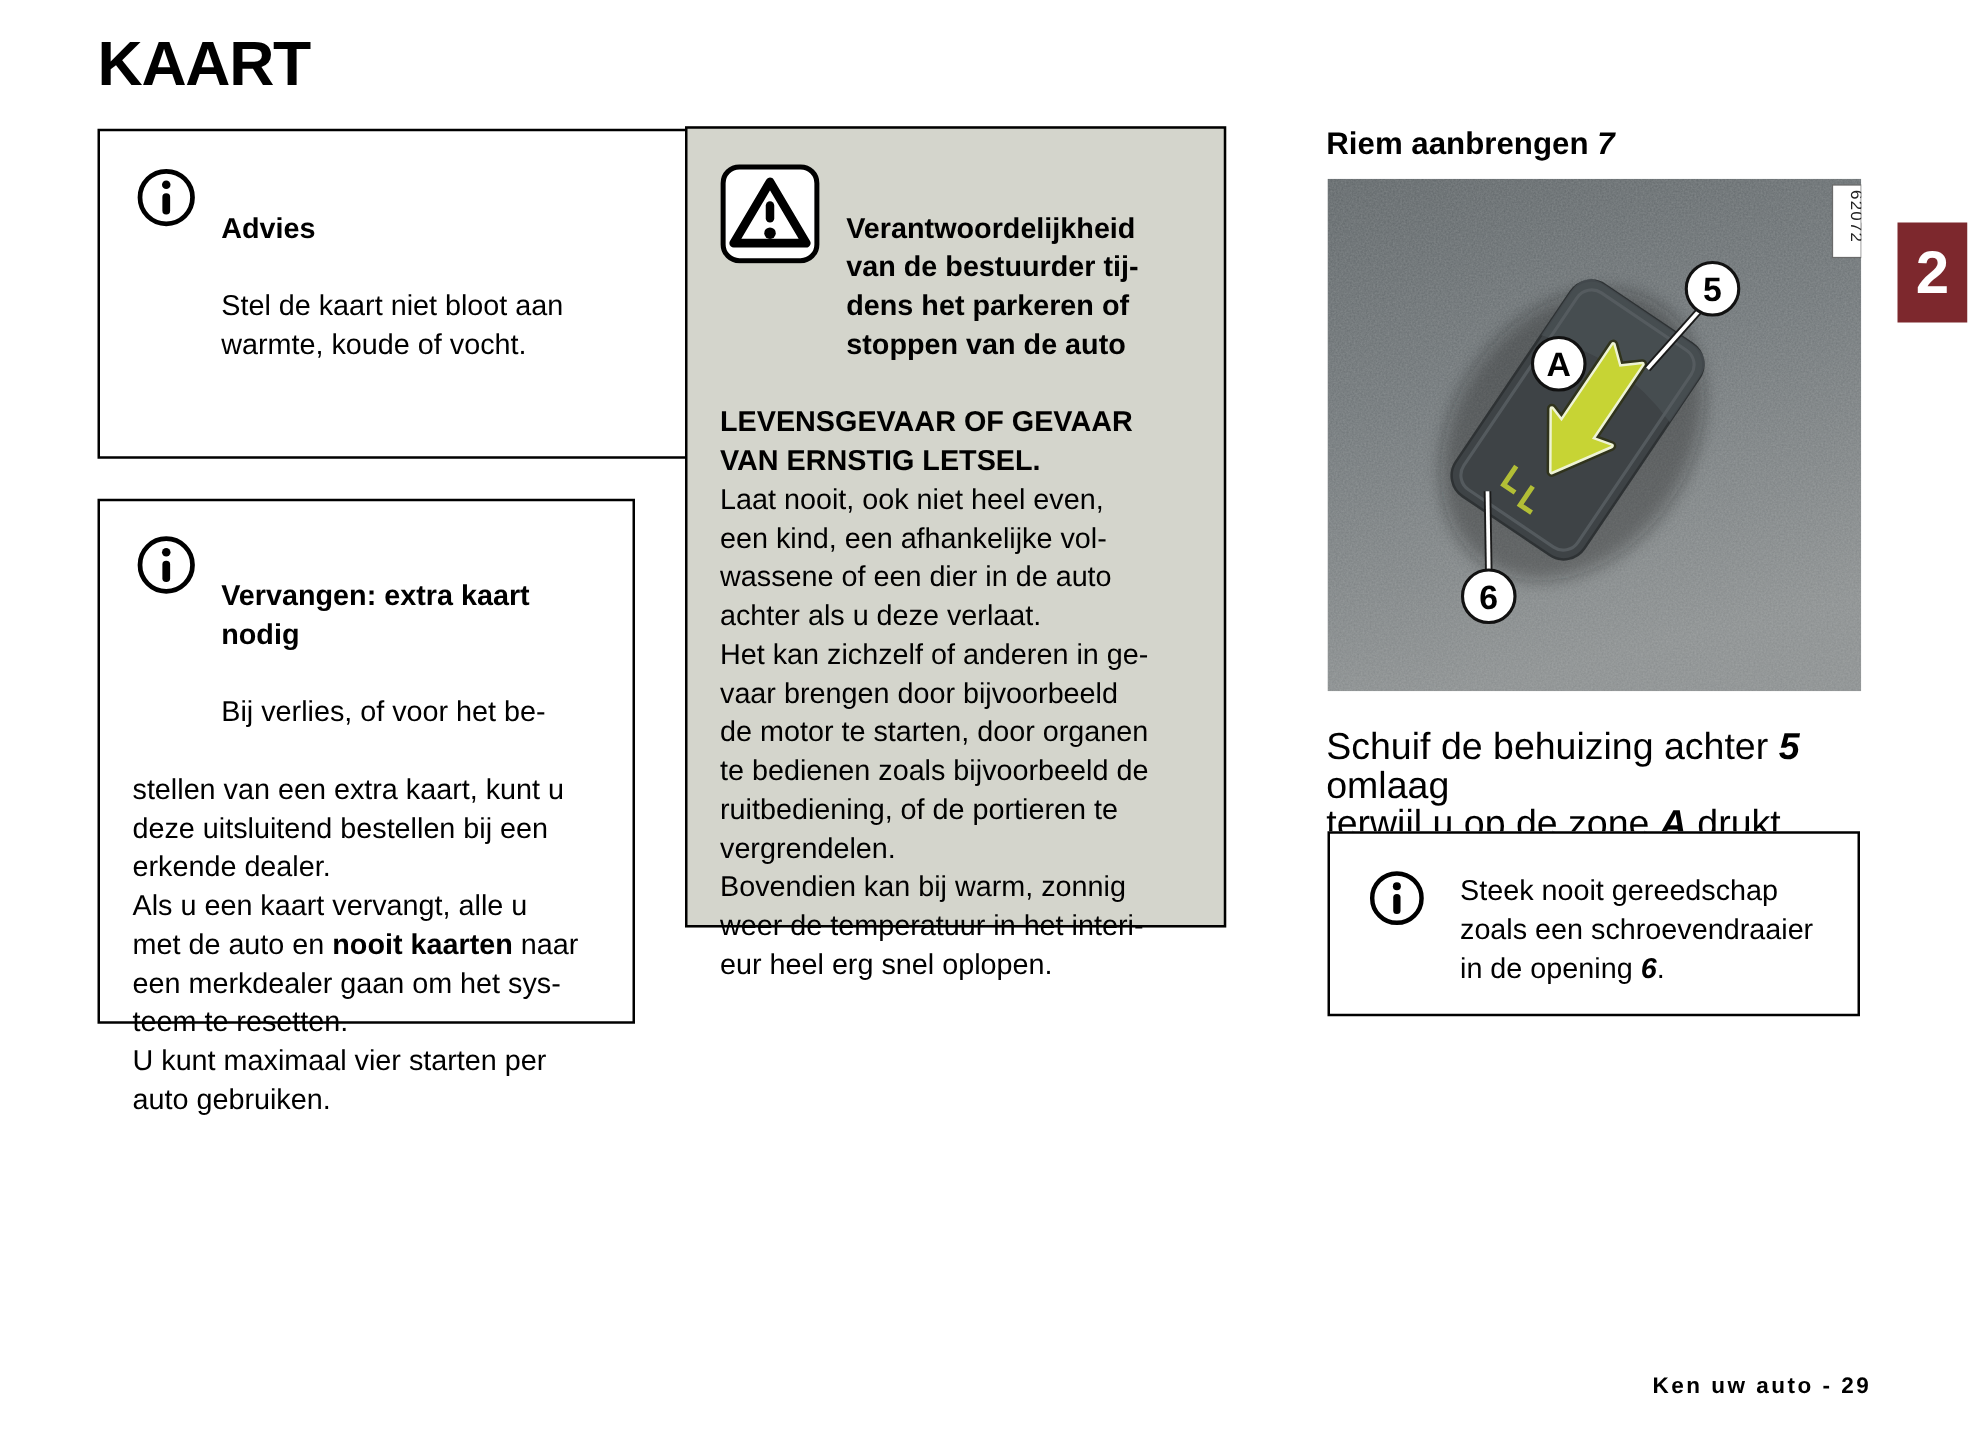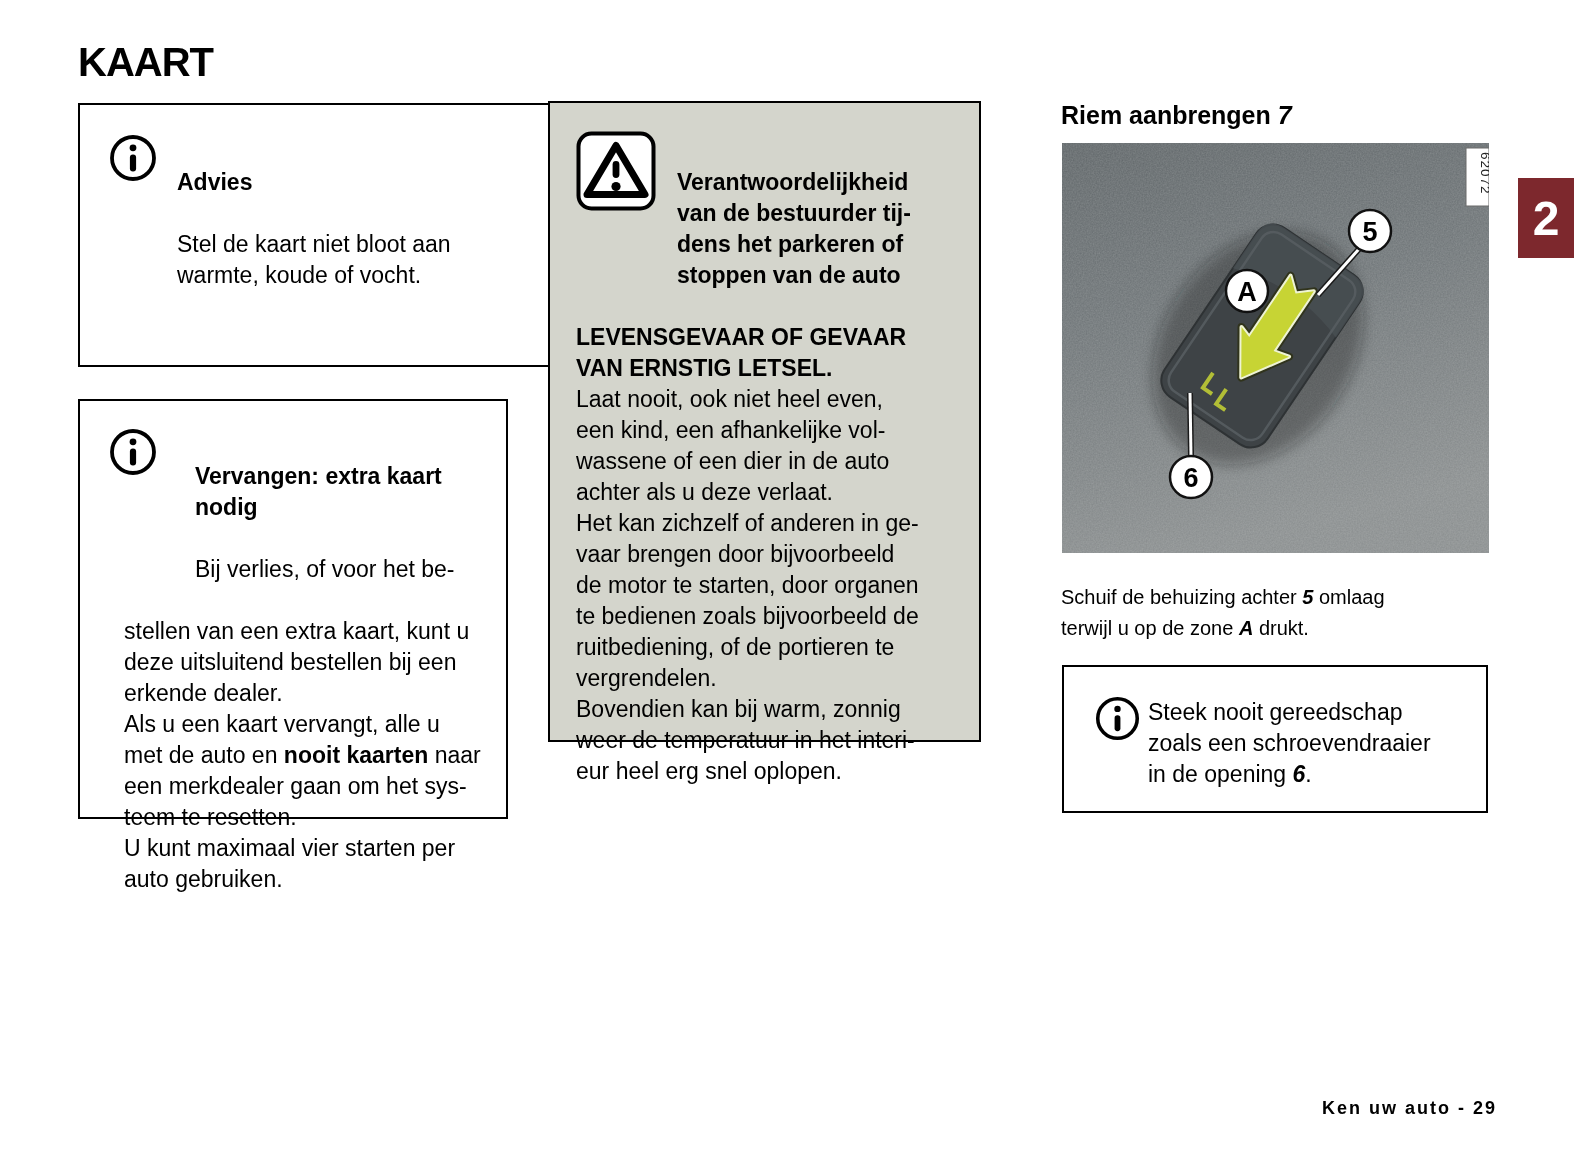--- a/index.html
+++ b/index.html
@@ -4,58 +4,58 @@
 <style>
   html,body{margin:0;padding:0;background:#ffffff;}
   body{
     width:1574px;height:1165px;position:relative;overflow:hidden;
     font-family:"Liberation Sans","DejaVu Sans",sans-serif;color:#000;
     -webkit-font-smoothing:antialiased;
   }
   .abs{position:absolute;}
   
   .page-title{
-    left:78px;top:40px;font-size:40px;font-weight:bold;letter-spacing:-1px;
+    left:78px;top:24px;font-size:50px;font-weight:bold;letter-spacing:-1px;
     line-height:1.1;
   }
   
   .ibox{
     border:2px solid #000;background:#fff;box-sizing:border-box;
     font-size:23px;line-height:31px;
   }
   .ibox .box-icon{position:absolute;}
   .ibox .head{white-space:pre-line;}
   .ibox .body{white-space:pre-line;}
   .bold{font-weight:bold;}
   .bi{font-weight:bold;font-style:italic;}
   
   #box-advies{left:78px;top:103px;width:486px;height:264px;padding:31px 20px 0 26px;}
   #box-advies .box-icon{left:28px;top:28px;width:50px;height:50px;}
   #box-advies .head{margin-left:71px;}
   
-  #box-vervangen{left:78px;top:399px;width:430px;height:420px;padding:29px 14px 0 44px;}
+  #box-vervangen{left:78px;top:399px;width:430px;height:420px;padding:29px 14px 0 26px;}
   #box-vervangen .box-icon{left:28px;top:26px;width:50px;height:50px;}
   #box-vervangen .head{margin-left:71px;}
   
   #box-warning{
     left:548px;top:101px;width:433px;height:641px;background:#d4d5cc;
     padding:33px 14px 0 26px;
   }
   #box-warning .box-icon{left:26px;top:28px;width:80px;height:80px;}
   #box-warning .head{margin-left:101px;}
   
   .section-heading{
     left:1061px;top:100px;font-size:25px;font-weight:bold;line-height:1.2;
   }
   .section-heading .bi{font-size:25px;}
   .photo-wrap{left:1062px;top:143px;width:427px;height:410px;}
   .figure-caption{
-    left:1061px;top:582px;width:445px;font-size:20px;line-height:31px;white-space:pre-line;
-  }
-  #box-tool{left:1062px;top:665px;width:426px;height:148px;padding:30px 14px 0 14px;}
+    left:1061px;top:582px;width:445px;font-size:30px;line-height:31px;white-space:pre-line;
+  }
+  #box-tool{left:1062px;top:665px;width:426px;height:148px;padding:30px 14px 0 34px;}
   #box-tool .box-icon{left:30px;top:28px;width:47px;height:47px;}
   #box-tool .head{margin-left:70px;}
   
   .chapter-tab{
     left:1518px;top:178px;width:56px;height:80px;background:#7d282d;color:#fff;
     display:flex;align-items:center;justify-content:center;
     font-size:48px;font-weight:bold;
   }
   
   .page-footer{

